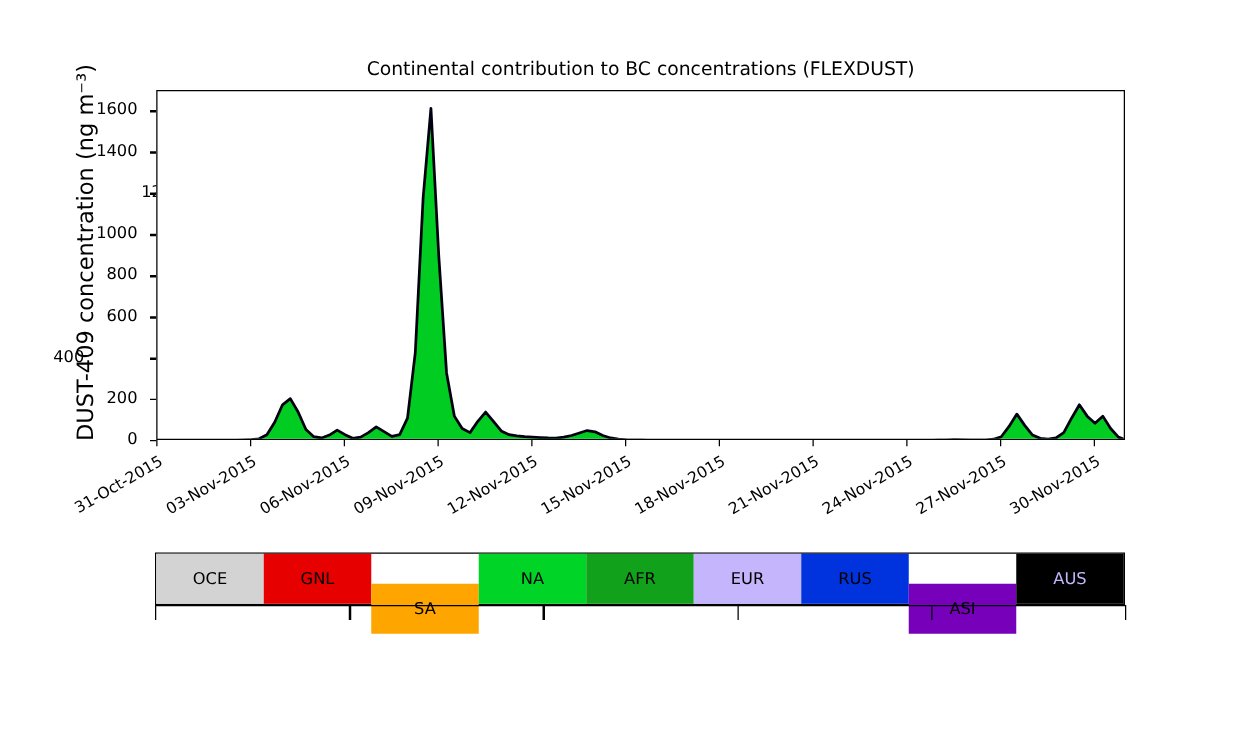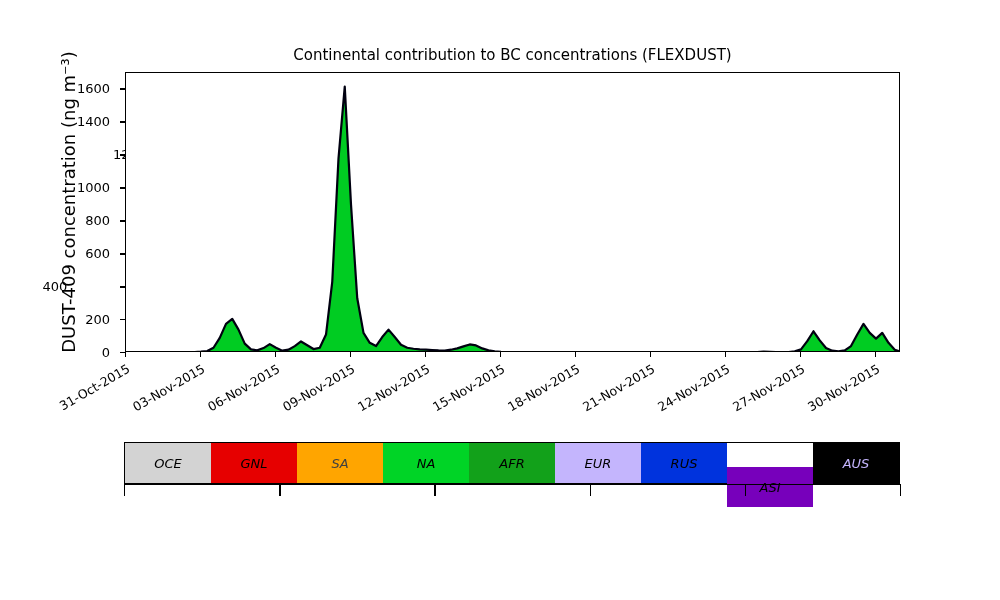--- a/index.html
+++ b/index.html
@@ -85,21 +85,20 @@
   }
   .colorbar {
     position: absolute;
     left: 124px;
     top: 442px;
     width: 776px;
     height: 42px;
     border: 1.5px solid #000;
     box-sizing: border-box;
     display: flex;
-    font-style: italic;
   }
   .cb-seg {
     flex: 1 1 0;
     display: flex;
     align-items: center;
     justify-content: center;
     font-size: 13px;
     height: 100%;
   }
   .cb-tick {
@@ -187,21 +186,21 @@
       <div class="xtick-label" style="left: 775px; top: 361px; width: 100px;">30-Nov-2015</div>
     </div>
 
   <div class="colorbar" id="colorbar">
       <div class="cb-seg" style="background: rgb(211, 211, 211); color: rgb(0, 0, 0);">
         <span>OCE</span>
       </div>
       <div class="cb-seg" style="background: rgb(230, 0, 0); color: rgb(0, 0, 0);">
         <span>GNL</span>
       </div>
-      <div class="cb-seg" style="background: rgb(255, 165, 0); color: #404040;">
+      <div class="cb-seg" style="background: rgb(255, 165, 0); color: #000000; margin-top: 24px;">
         <span>SA</span>
       </div>
       <div class="cb-seg" style="background: rgb(0, 212, 38); color: rgb(0, 0, 0);">
         <span>NA</span>
       </div>
       <div class="cb-seg" style="background: rgb(18, 161, 26); color: rgb(0, 0, 0);">
         <span>AFR</span>
       </div>
       <div class="cb-seg" style="background: #c4b5fd; color: rgb(0, 0, 0);">
         <span>EUR</span>

